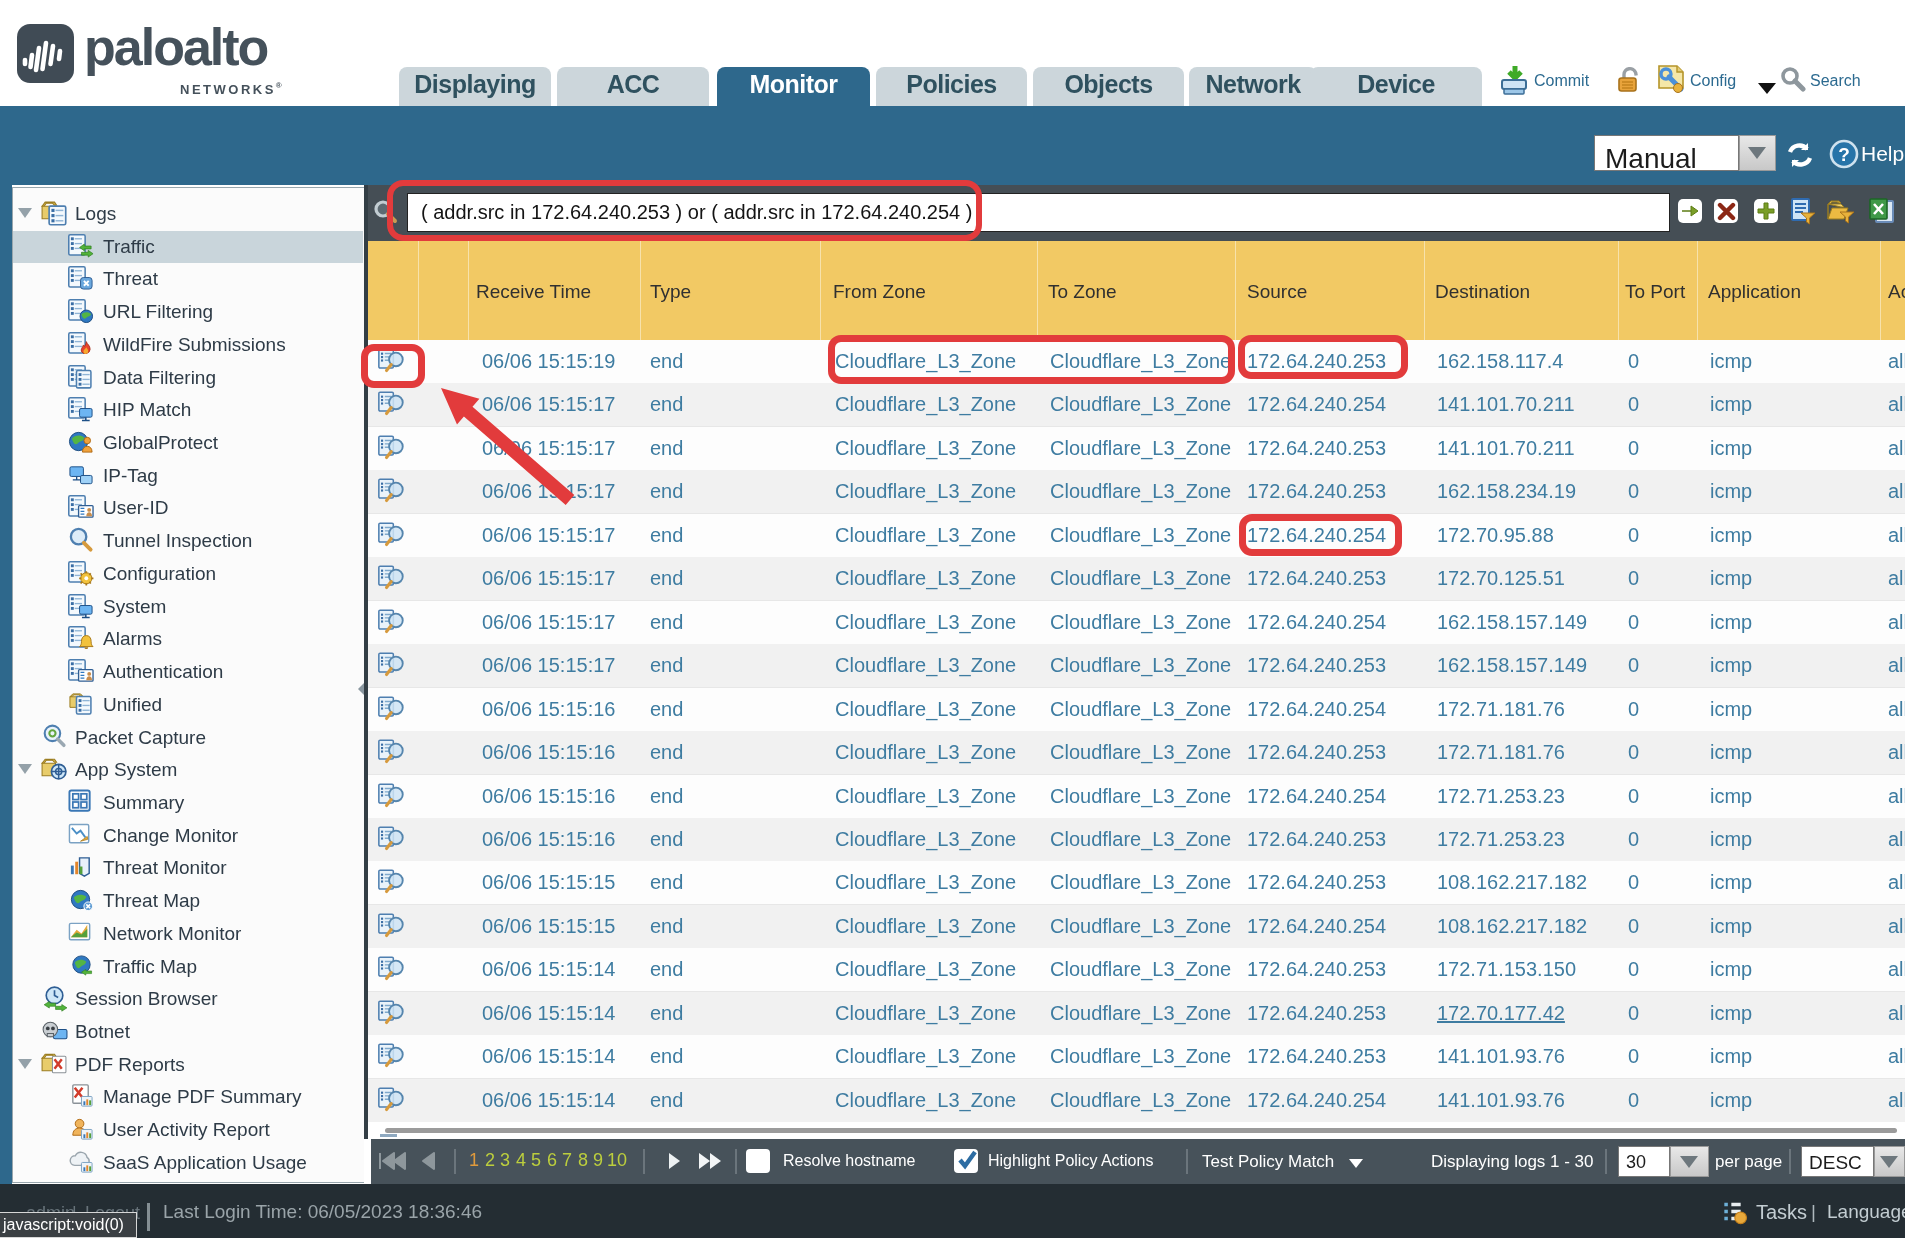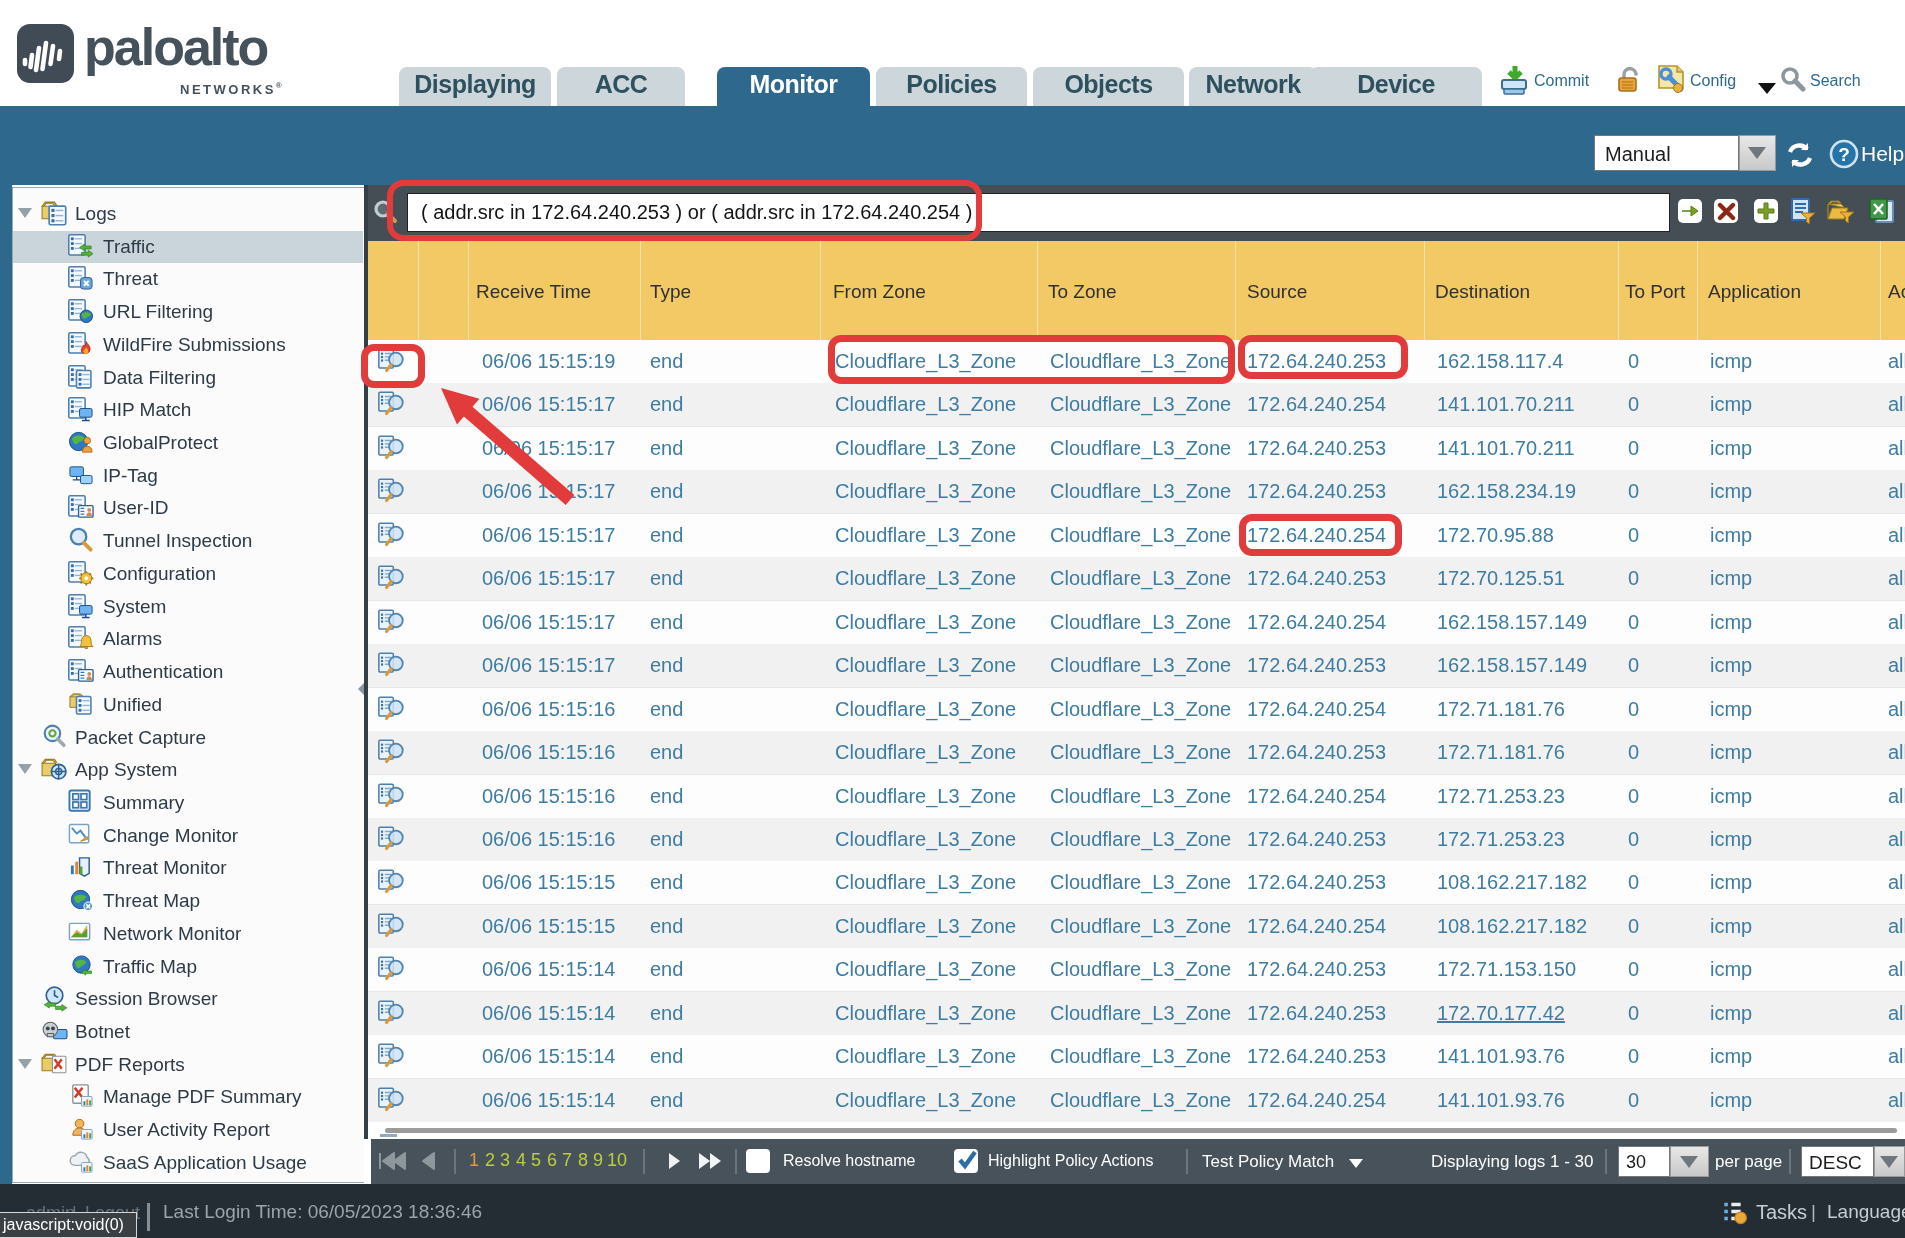--- a/index.html
+++ b/index.html
@@ -52,21 +52,21 @@
       <path d="M15 31l-1.5 12"></path>
       <path d="M22 24l-3 22"></path>
       <path d="M29 19l-3.5 26"></path>
       <path d="M36 22l-2.5 18"></path>
       <path d="M43 27l-1 8"></path>
     </g>
   </svg>
 <div class="abs" style="left:84px;top:17px;font-size:52px;font-weight:bold;color:#45515b;letter-spacing:-2px">paloalto</div>
 <div class="abs" style="left:180px;top:81px;font-size:13px;font-weight:bold;color:#45515b;letter-spacing:2.5px">NETWORKS<span style="font-size:8px;vertical-align:6px">®</span></div>
 <div class="abs tab" style="left:399px;width:152px">Displaying</div>
-<div class="abs tab" style="left:557px;width:128px">ACC</div>
+<div class="abs tab" style="left:557px;width:152px">ACC</div>
 <div class="abs tab act" style="left:717px;width:153px">Monitor</div>
 <div class="abs tab" style="left:876px;width:151px">Policies</div>
 <div class="abs tab" style="left:1033px;width:151px">Objects</div>
 <div class="abs tab" style="left:1189px;width:128px">Network</div>
 <div class="abs tab" style="left:1310px;width:172px">Device</div>
 <svg class="abs" style="left:1500px;top:64px" width="30" height="32" viewBox="0 0 30 32">
     <path d="M15 2v12m-6-6l6 6 6-6" stroke="#3faa28" stroke-width="5" fill="none"></path>
     <rect x="2" y="16" width="24" height="9" rx="2" fill="#cfe4f4" stroke="#3c6e96" stroke-width="2"></rect>
     <rect x="4" y="25" width="20" height="5" rx="1" fill="#9dc7e8" stroke="#3c6e96" stroke-width="1.5"></rect>
   </svg>
@@ -86,21 +86,21 @@
 <div class="abs hlink" style="left:1690px">Config</div>
 <div class="abs" style="left:1758px;top:83px;width:0;height:0;border-left:9px solid transparent;border-right:9px solid transparent;border-top:11px solid #111"></div>
 <svg class="abs" style="left:1780px;top:66px" width="26" height="26" viewBox="0 0 26 26">
     <circle cx="10" cy="10" r="7" fill="none" stroke="#8e979d" stroke-width="3.6"></circle>
     <path d="M15 15l8 8" stroke="#8e979d" stroke-width="5" stroke-linecap="round"></path>
   </svg>
 <div class="abs hlink" style="left:1810px">Search</div>
 <div class="abs tealband"></div>
 <div class="abs lstrip"></div>
 <div class="abs selbox" style="left:1594px;top:135px;width:145px;height:36px"></div>
-<div class="abs" style="left:1605px;top:143px;font-size:20px;color:#1c1c1c">Manual</div>
+<div class="abs" style="left:1605px;top:143px;font-size:28px;color:#1c1c1c">Manual</div>
 <div class="abs selbtn" style="left:1739px;top:135px;width:37px;height:36px"></div>
 <div class="abs caret" style="left:1748px;top:147px"></div>
 <svg class="abs" style="left:1786px;top:141px" width="28" height="28" viewBox="0 0 28 28">
     <path d="M4 11a10 10 0 0117-3" fill="none" stroke="#fff" stroke-width="4.4"></path>
     <path d="M22 2v7h-7z" fill="#fff"></path>
     <path d="M24 17a10 10 0 01-17 3" fill="none" stroke="#fff" stroke-width="4.4"></path>
     <path d="M6 26v-7h7z" fill="#fff"></path>
   </svg>
 <svg class="abs" style="left:1829px;top:139px" width="30" height="30" viewBox="0 0 30 30">
     <circle cx="15" cy="15" r="13" fill="#2774a8" stroke="#cfe2ee" stroke-width="2.6"></circle>

